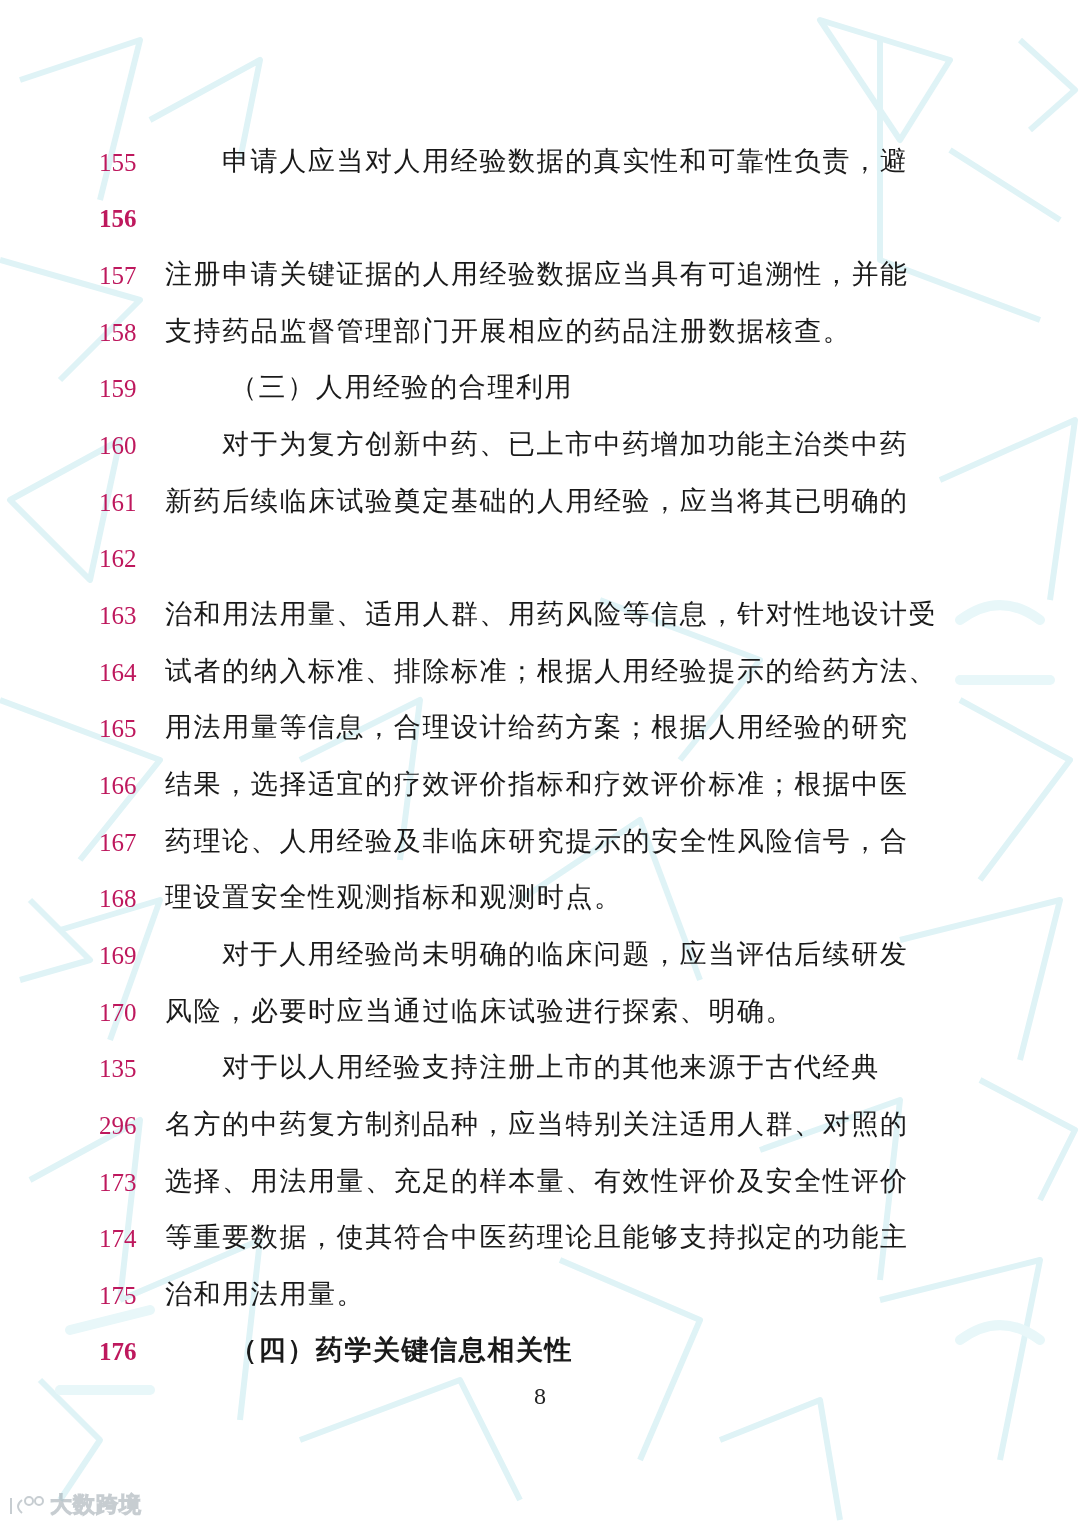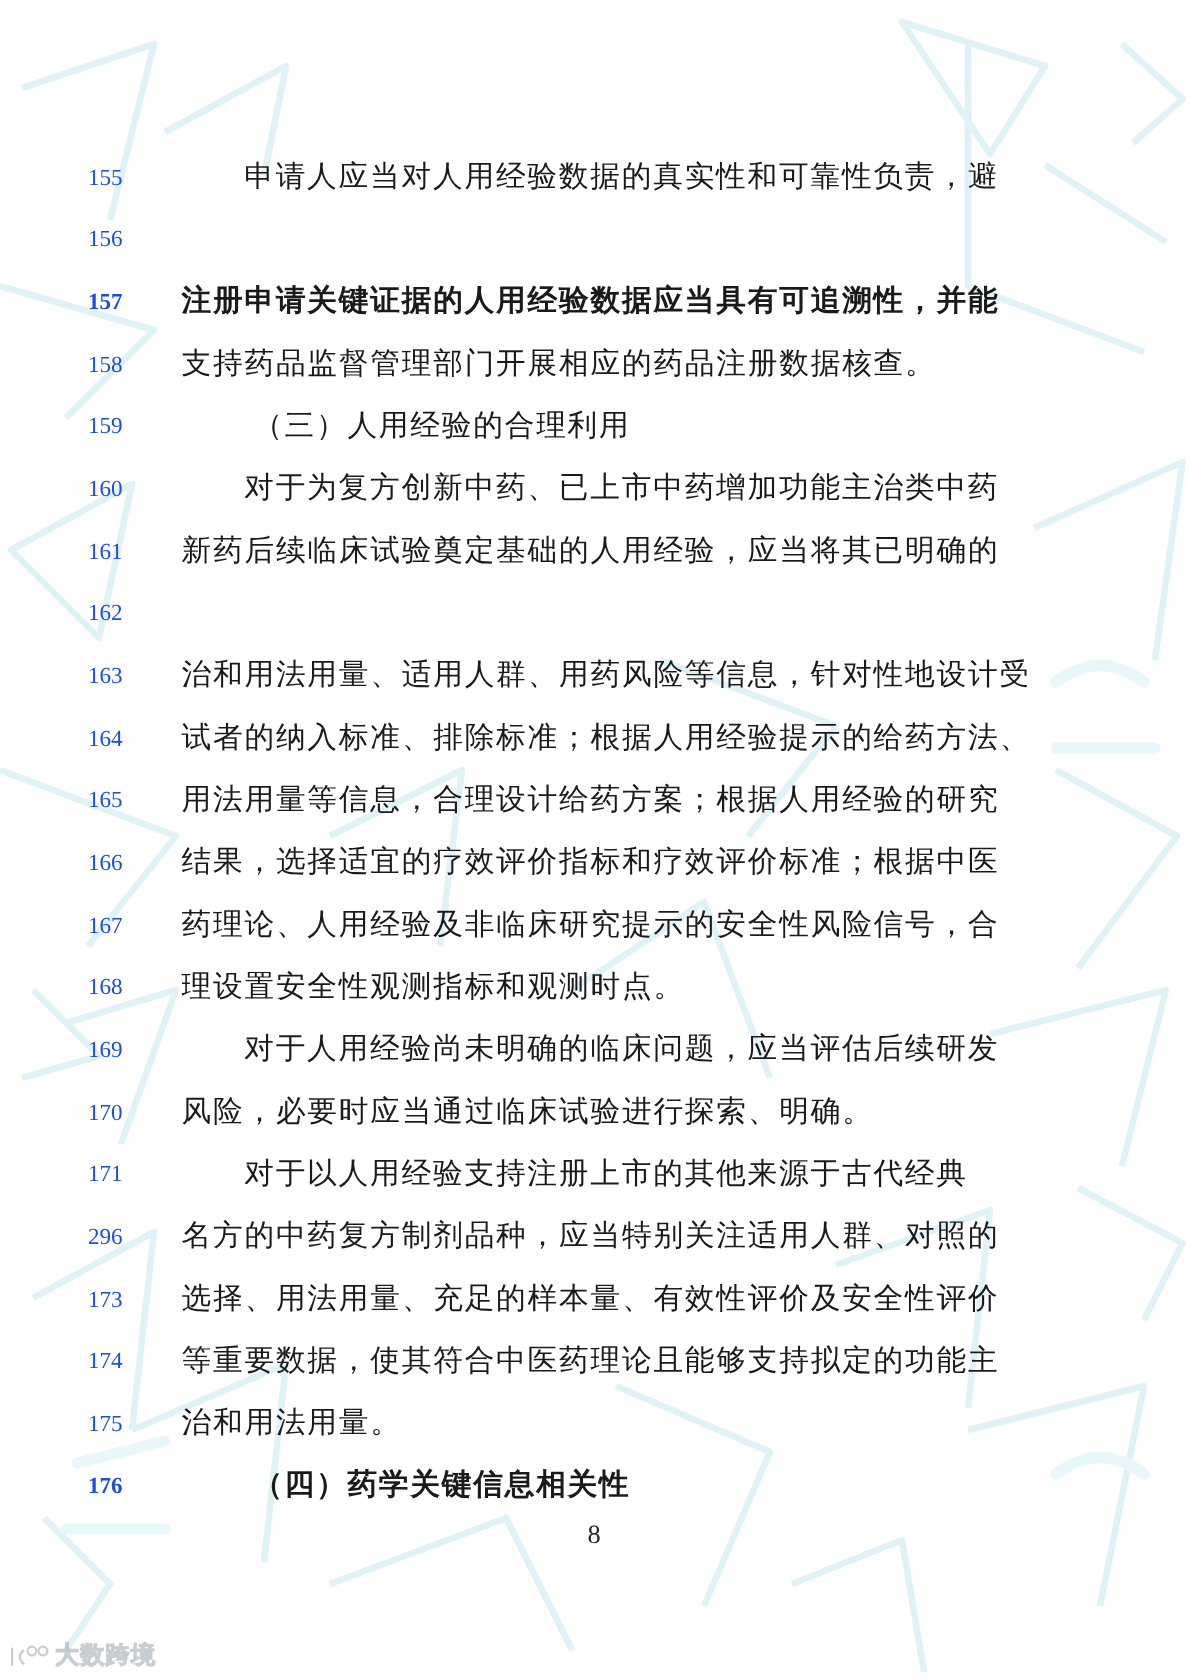--- a/index.html
+++ b/index.html
@@ -30,25 +30,25 @@
       z-index: 1;
     }
     .doc-line {
       position: absolute;
       left: 0;
       width: 1080px;
       height: 40px;
     }
     .line-no {
       position: absolute;
-      left: 80px;
+      left: 99px;
       top: 8px;
       font-family: "Liberation Serif", "DejaVu Serif", serif;
-      font-size: 21px;
-      color: #1d4ed8;
+      font-size: 25px;
+      color: #be185d;
       letter-spacing: 0;
     }
     .line-text {
       position: absolute;
       left: 165px;
       top: 0;
       font-size: 27px;
       letter-spacing: 1.6px;
       white-space: nowrap;
       color: #1a1a1a;
@@ -141,25 +141,25 @@
   </g>
 </svg>
 
 <div class="page">
 
   <div class="doc-line" style="top:141px;">
     <span class="line-no">155</span>
     <span class="line-text indent">申请人应当对人用经验数据的真实性和可靠性负责，避</span>
   </div>
 
-  <div class="doc-line" style="top:197px;">
+  <div class="doc-line" style="top:197px;font-weight:bold;">
     <span class="line-no">156</span>
   </div>
 
-  <div class="doc-line" style="top:254px;font-weight:bold;">
+  <div class="doc-line" style="top:254px;">
     <span class="line-no">157</span>
     <span class="line-text">注册申请关键证据的人用经验数据应当具有可追溯性，并能</span>
   </div>
 
   <div class="doc-line" style="top:311px;">
     <span class="line-no">158</span>
     <span class="line-text">支持药品监督管理部门开展相应的药品注册数据核查。</span>
   </div>
 
   <div class="doc-line" style="top:367px;">
@@ -215,21 +215,21 @@
     <span class="line-no">169</span>
     <span class="line-text indent">对于人用经验尚未明确的临床问题，应当评估后续研发</span>
   </div>
 
   <div class="doc-line" style="top:991px;">
     <span class="line-no">170</span>
     <span class="line-text">风险，必要时应当通过临床试验进行探索、明确。</span>
   </div>
 
   <div class="doc-line" style="top:1047px;">
-    <span class="line-no">171</span>
+    <span class="line-no">135</span>
     <span class="line-text indent">对于以人用经验支持注册上市的其他来源于古代经典</span>
   </div>
 
   <div class="doc-line" style="top:1104px;">
     <span class="line-no">296</span>
     <span class="line-text">名方的中药复方制剂品种，应当特别关注适用人群、对照的</span>
   </div>
 
   <div class="doc-line" style="top:1161px;">
     <span class="line-no">173</span>

